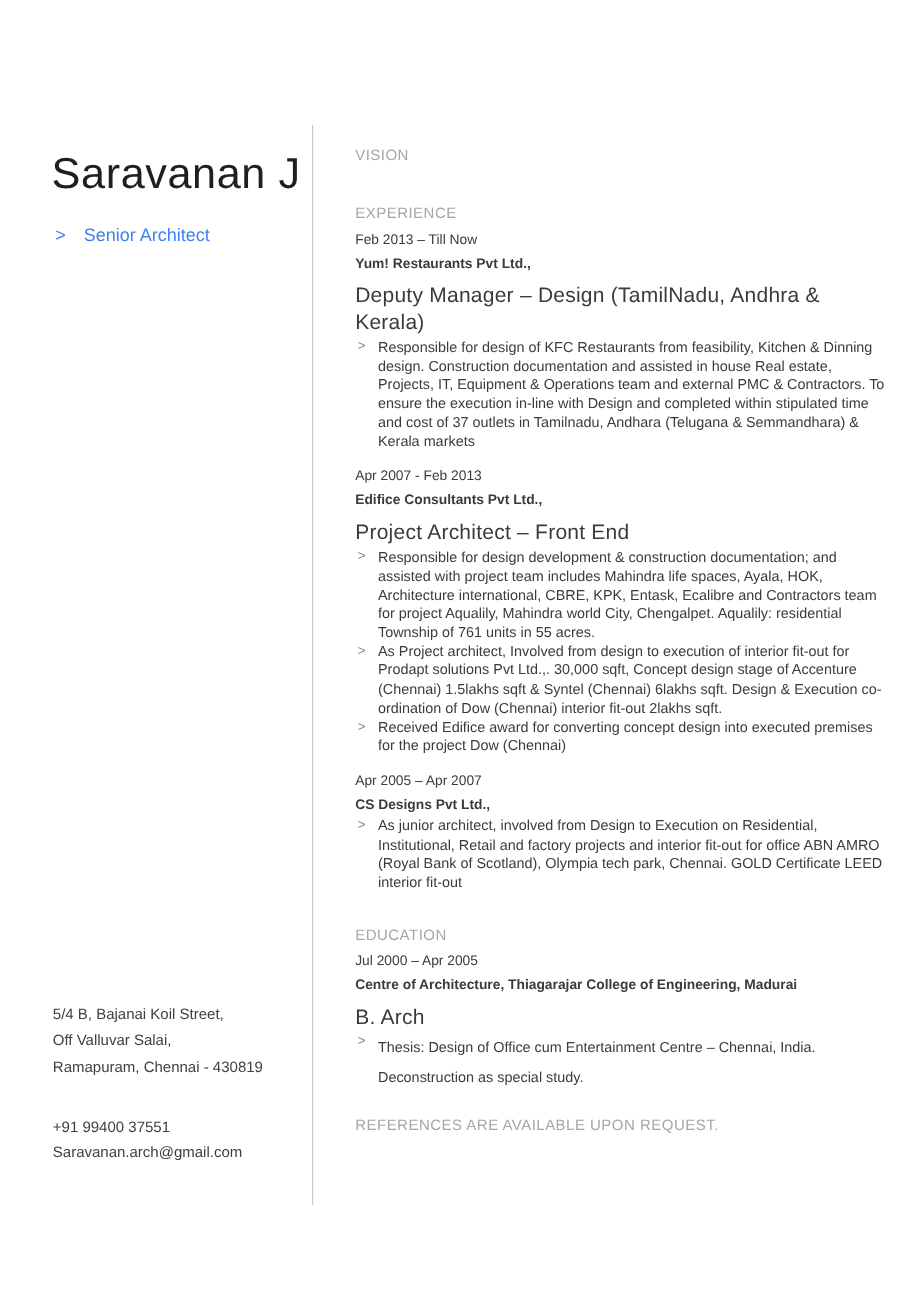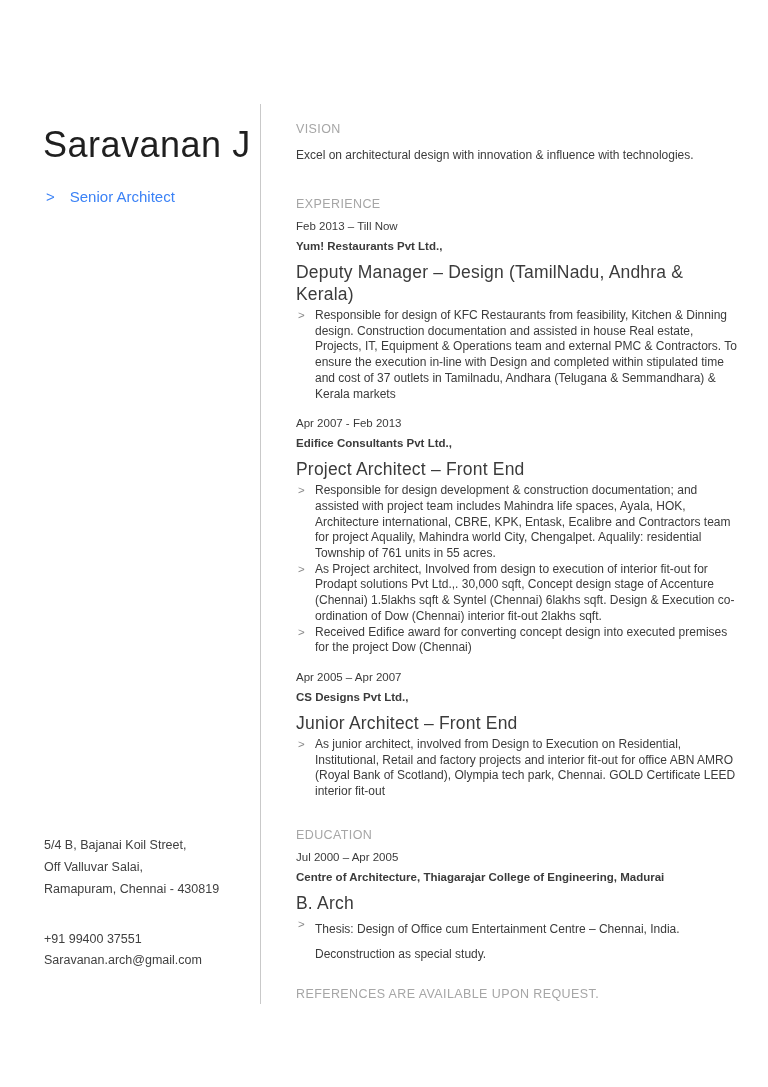--- a/index.html
+++ b/index.html
@@ -136,21 +136,20 @@
       <div>Ramapuram, Chennai - 430819</div>
     </div>
     <div class="phone">+91 99400 37551</div>
     <div class="email">Saravanan.arch@gmail.com</div>
   </div>
 
   <main class="right">
 
     <section>
       <h2 class="label">VISION</h2>
-      <p class="body-text">Excel on architectural design with innovation &amp; influence with technologies.</p>
     </section>
 
     <section>
       <h2 class="label exp">EXPERIENCE</h2>
 
       <div>
         <div class="dates first">Feb 2013 – Till Now</div>
         <div class="company">Yum! Restaurants Pvt Ltd.,</div>
         <h3 class="role">Deputy Manager – Design (TamilNadu, Andhra &amp; Kerala)</h3>
         <div class="bullets">
@@ -177,21 +176,20 @@
           <div class="bullet">
             <span class="marker">&gt;</span>
             <span class="btext">Received Edifice award for converting concept design into executed premises for the project Dow (Chennai)</span>
           </div>
         </div>
       </div>
 
       <div>
         <div class="dates">Apr 2005 – Apr 2007</div>
         <div class="company">CS Designs Pvt Ltd.,</div>
-        <h3 class="role">Junior Architect – Front End</h3>
         <div class="bullets">
           <div class="bullet">
             <span class="marker">&gt;</span>
             <span class="btext">As junior architect, involved from Design to Execution on Residential, Institutional, Retail and factory projects and interior fit-out for office ABN AMRO (Royal Bank of Scotland), Olympia tech park, Chennai. GOLD Certificate LEED interior fit-out</span>
           </div>
         </div>
       </div>
     </section>
 
     <section>

